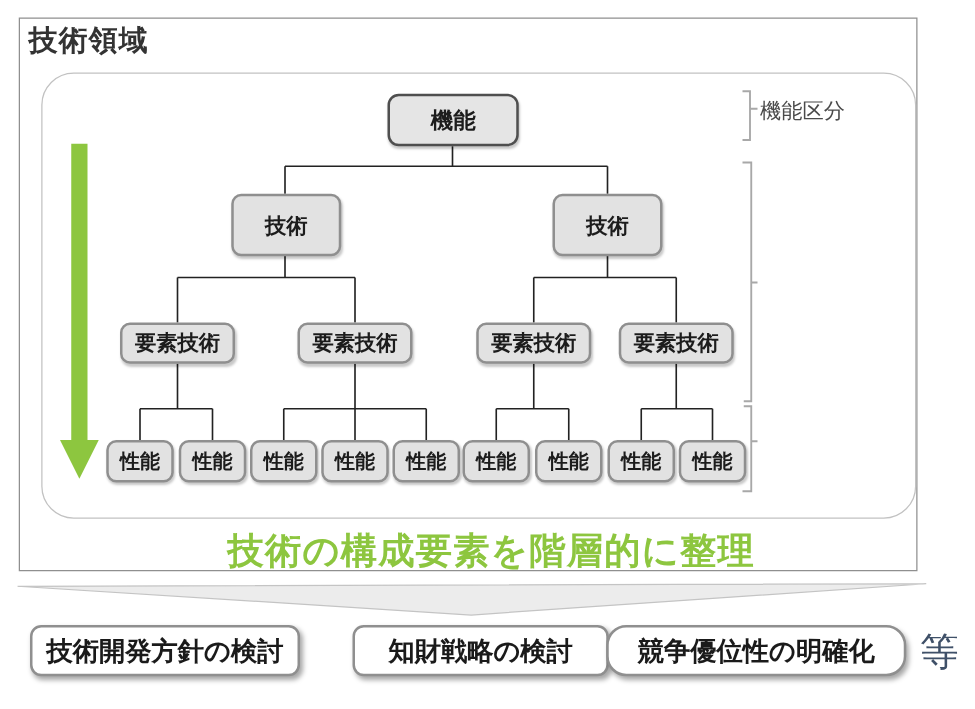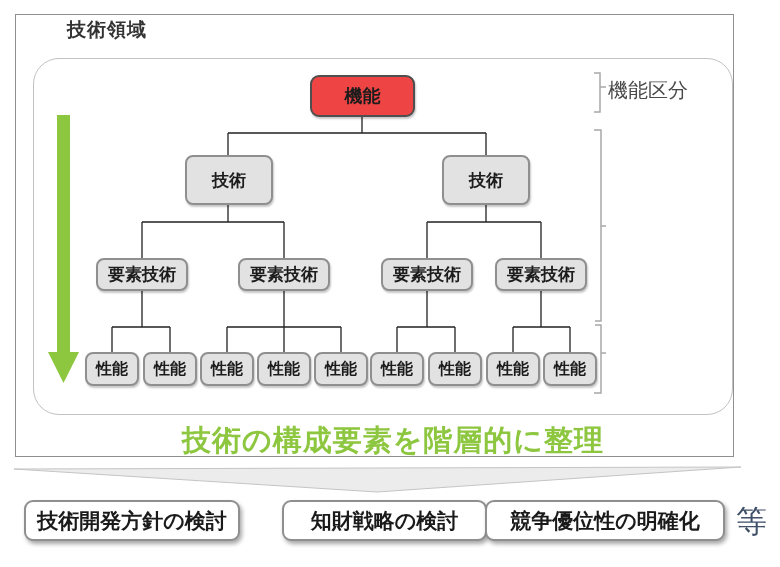--- a/index.html
+++ b/index.html
@@ -7,41 +7,41 @@
     position:relative;width:780px;height:567px;background:#fff;overflow:hidden;
     font-family:"DejaVu Sans","Liberation Sans",sans-serif;
   }
   .abs{position:absolute;}
   
   .outer-box{
     left:15px;top:14px;width:719px;height:443px;
     border:1.6px solid #8f8f8f;background:#fff;box-sizing:border-box;
   }
   .outer-title{
-    left:23px;top:17px;font-size:19px;font-weight:bold;color:#333;letter-spacing:1px;margin-left:44px;
+    left:23px;top:17px;font-size:23px;font-weight:bold;color:#333;letter-spacing:1px;
   }
   
   .inner-panel{
     left:33px;top:58px;width:700px;height:357px;
     border:1.5px solid #c2c2c2;border-radius:26px;background:#fff;box-sizing:border-box;
   }
   svg.overlay{position:absolute;left:0;top:0;z-index:1;}
   
   .node{
     position:absolute;z-index:2;display:flex;align-items:center;justify-content:center;
     box-sizing:border-box;border-radius:8px;font-weight:bold;color:#1c1c1c;
     background:#e2e2e2;border:2px solid #8f8f8f;
     box-shadow:1px 2px 2px rgba(0,0,0,0.22);
   }
-  .node-root{left:310px;top:75px;width:105px;height:42px;background:#ef4444;border:2px solid #4f4f4f;border-radius:9px;font-size:18px;}
+  .node-root{left:310px;top:75px;width:105px;height:42px;background:#e5e5e5;border:2px solid #4f4f4f;border-radius:9px;font-size:18px;}
   .node-tech{top:155px;width:88px;height:50px;font-size:17px;}
   .node-elem{top:258px;width:92px;height:33px;font-size:17px;}
   .node-perf{top:352px;width:54px;height:34px;font-size:16px;}
   
-  .cls-label{position:absolute;left:608px;z-index:2;font-size:20px;color:#4a4a4a;white-space:nowrap;}
+  .cls-label{position:absolute;left:608px;z-index:2;font-size:17px;color:#4a4a4a;white-space:nowrap;}
   
   .caption{
     left:182px;top:421px;z-index:2;font-size:29px;font-weight:bold;letter-spacing:1px;
     white-space:nowrap;
   }
   
   .bottom-box{
     position:absolute;top:500px;height:41px;z-index:2;
     display:flex;align-items:center;justify-content:center;
     background:#fff;border:2px solid #8f8f8f;border-radius:9px;box-sizing:border-box;
@@ -105,16 +105,16 @@
   <div class="node node-perf" style="left:428px;">性能</div>
   <div class="node node-perf" style="left:486px;">性能</div>
   <div class="node node-perf" style="left:543px;">性能</div>
 
   <div class="cls-label" style="top:77px;">機能区分</div>
 
   <div class="abs caption" style="color:#8DC63F;">技術の構成要素を階層的に整理</div>
 
   <div class="bottom-box" style="left:24px;width:216px;">技術開発方針の検討</div>
   <div class="bottom-box" style="left:282px;width:205px;">知財戦略の検討</div>
-  <div class="bottom-box" style="left:485px;width:240px;">競争優位性の明確化</div>
+  <div class="bottom-box" style="left:485px;width:240px;border-radius:16px;">競争優位性の明確化</div>
   <div class="abs etc">等</div>
 
 </div>
 
 </body></html>

